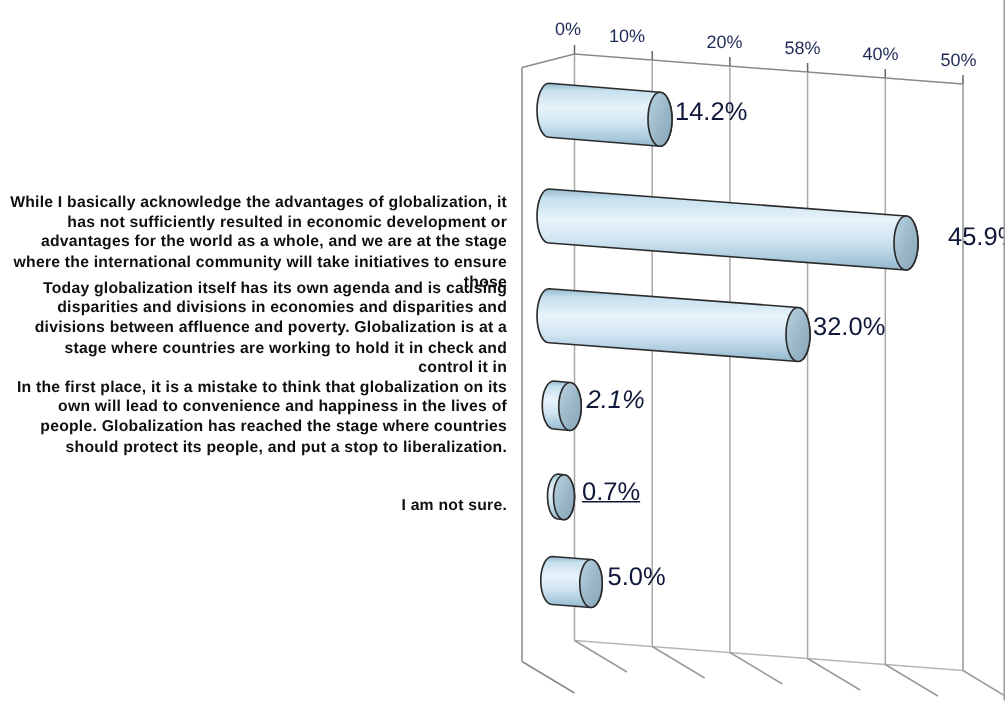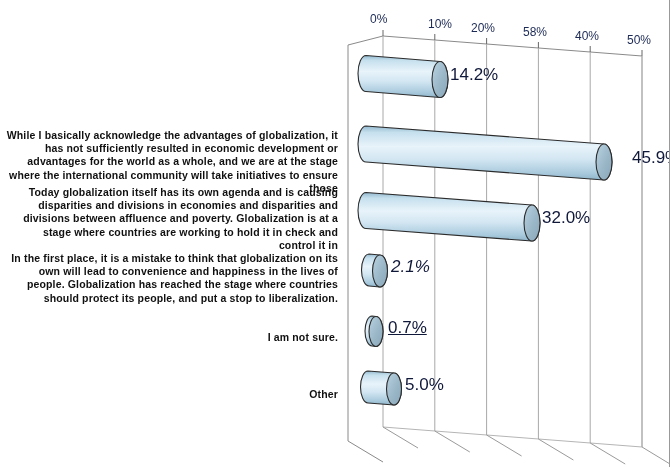--- a/index.html
+++ b/index.html
@@ -140,36 +140,35 @@
       <ellipse cx="376" cy="331.5" rx="7" ry="15" fill="url(#capGrad)" stroke="#2b2b2b" stroke-width="1.1"></ellipse>
     </g>
 
     <g>
       <path d="M 368 371 L 394 373 A 7.5 16 0 0 1 394 405 L 368 403 A 7.5 16 0 0 1 368 371 Z" fill="url(#cylGrad)" stroke="#2b2b2b" stroke-width="1.1"></path>
       <ellipse cx="394" cy="389" rx="7.5" ry="16" fill="url(#capGrad)" stroke="#2b2b2b" stroke-width="1.1"></ellipse>
     </g>
   </svg>
 
   <div class="tick-label" style="left:370px; top:12px;">0%</div>
-  <div class="tick-label" style="left:428px; top:17px;">10%</div>
+  <div class="tick-label" style="left:406px; top:17px;">10%</div>
   <div class="tick-label" style="left:471px; top:21px;text-align:right;">20%</div>
   <div class="tick-label" style="left:523px; top:25px;">58%</div>
   <div class="tick-label" style="left:575px; top:29px;">40%</div>
   <div class="tick-label" style="left:627px; top:33px;">50%</div>
 
 
   <div class="cat-label" style="left:6px; top:129px; width:332px;">While I basically acknowledge the advantages of globalization, it has not sufficiently resulted in economic development or advantages for the world as a whole, and we are at the stage where the international community will take initiatives to ensure those</div>
 
   <div class="cat-label" style="left:6px; top:186px; width:332px;">Today globalization itself has its own agenda and is causing disparities and divisions in economies and disparities and divisions between affluence and poverty. Globalization is at a stage where countries are working to hold it in check and control it in</div>
 
   <div class="cat-label" style="left:6px; top:252px; width:332px;">In the first place, it is a mistake to think that globalization on its own will lead to convenience and happiness in the lives of people. Globalization has reached the stage where countries should protect its people, and put a stop to liberalization.</div>
 
   <div class="cat-label" style="left:6px; top:331px; width:332px;">I am not sure.</div>
 
-  <div class="cat-label" style="left:6px; top:388px; width:332px;">Other</div>
 
   <div class="value-label" style="left:450px; top:65px;">14.2%</div>
   <div class="value-label" style="left:613px; top:148px;padding-left:19px;">45.9%</div>
   <div class="value-label" style="left:542px; top:208px;">32.0%</div>
   <div class="value-label" style="left:391px; top:257px;font-style:italic;">2.1%</div>
   <div class="value-label" style="left:388px; top:318px;text-decoration:underline;">0.7%</div>
   <div class="value-label" style="left:405px; top:375px;">5.0%</div>
 
 </div>
 

